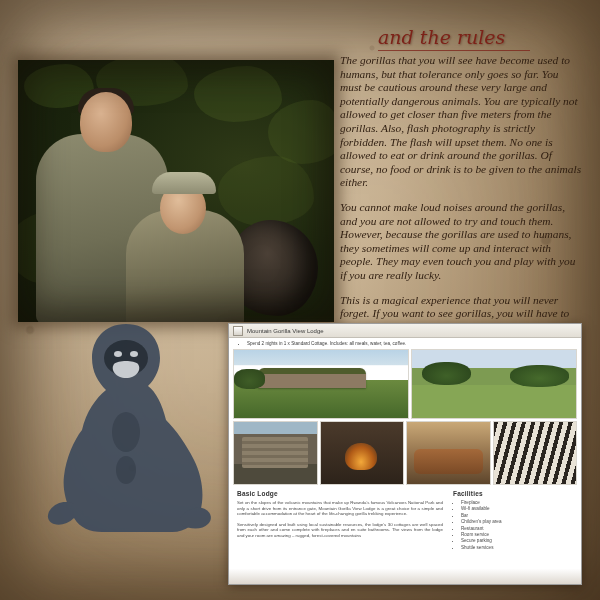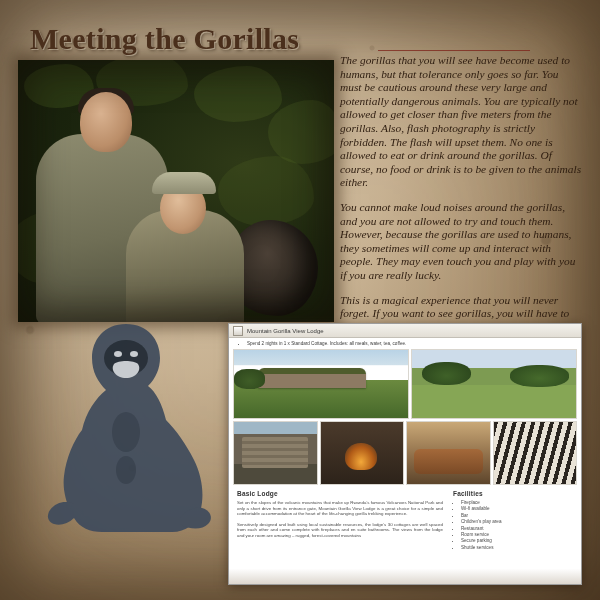--- a/index.html
+++ b/index.html
@@ -391,21 +391,21 @@
     <div class="man-body"></div>
     <div class="man-hair"></div>
     <div class="man-head"></div>
     <div class="w-hair"></div>
     <div class="w-body"></div>
     <div class="w-head"></div>
     <div class="w-hat"></div>
     <div class="vig"></div>
   </div>
 
-  <div id="title-main" class="layer">Meeting the Gorillas</div>
+  <div id="title-sub" class="layer">and the rules</div>
   <div id="title-sub-rule" class="layer"></div>
 
   <div id="body-text" class="layer">
     <p>The gorillas that you will see have become used to humans, but that tolerance only goes so far. You must be cautious around these very large and potentially dangerous animals. You are typically not allowed to get closer than five meters from the gorillas. Also, flash photography is strictly forbidden. The flash will upset them. No one is allowed to eat or drink around the gorillas. Of course, no food or drink is to be given to the animals either.</p>
     <p>You cannot make loud noises around the gorillas, and you are not allowed to try and touch them. However, because the gorillas are used to humans, they sometimes will come up and interact with people. They may even touch you and play with you if you are really lucky.</p>
     <p>This is a magical experience that you will never forget. If you want to see gorillas, you will have to pay a fee of several hundred dollars a day for the chance to track them. It is well worth it for the adventure of a lifetime.</p>
   </div>
 
   <svg id="gorilla-silhouette" class="layer" viewBox="0 0 190 215">
     <g fill="#3f4b5c">

